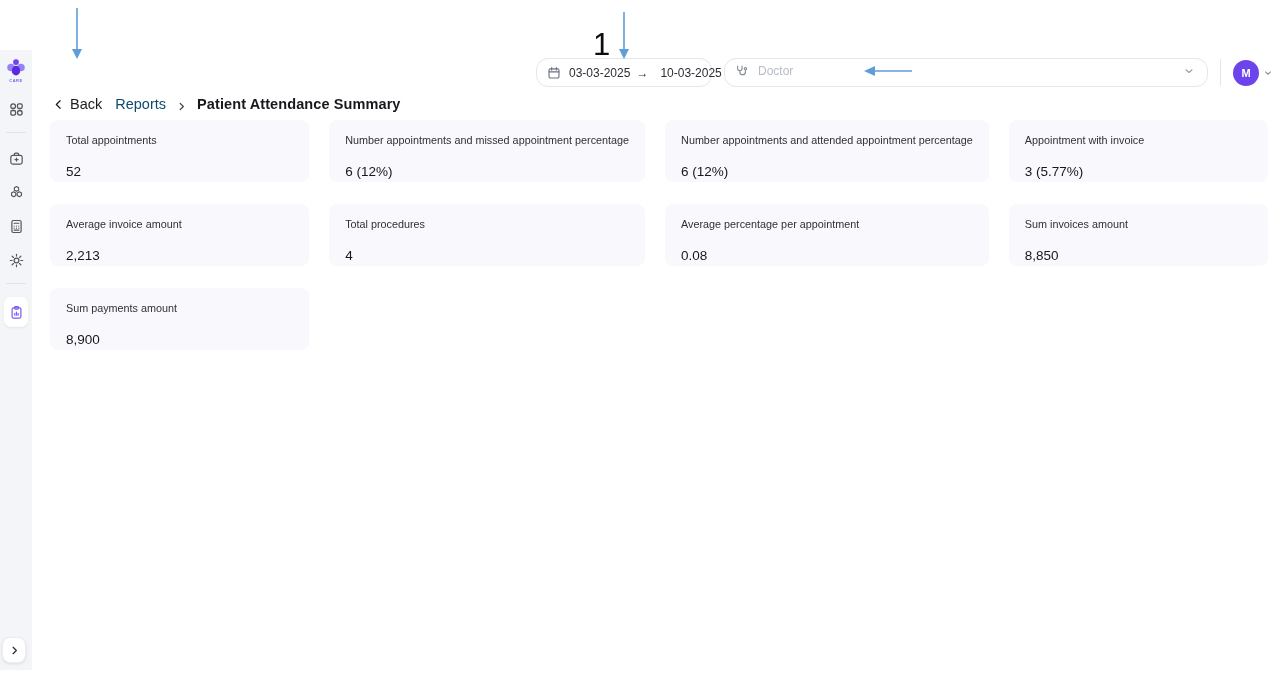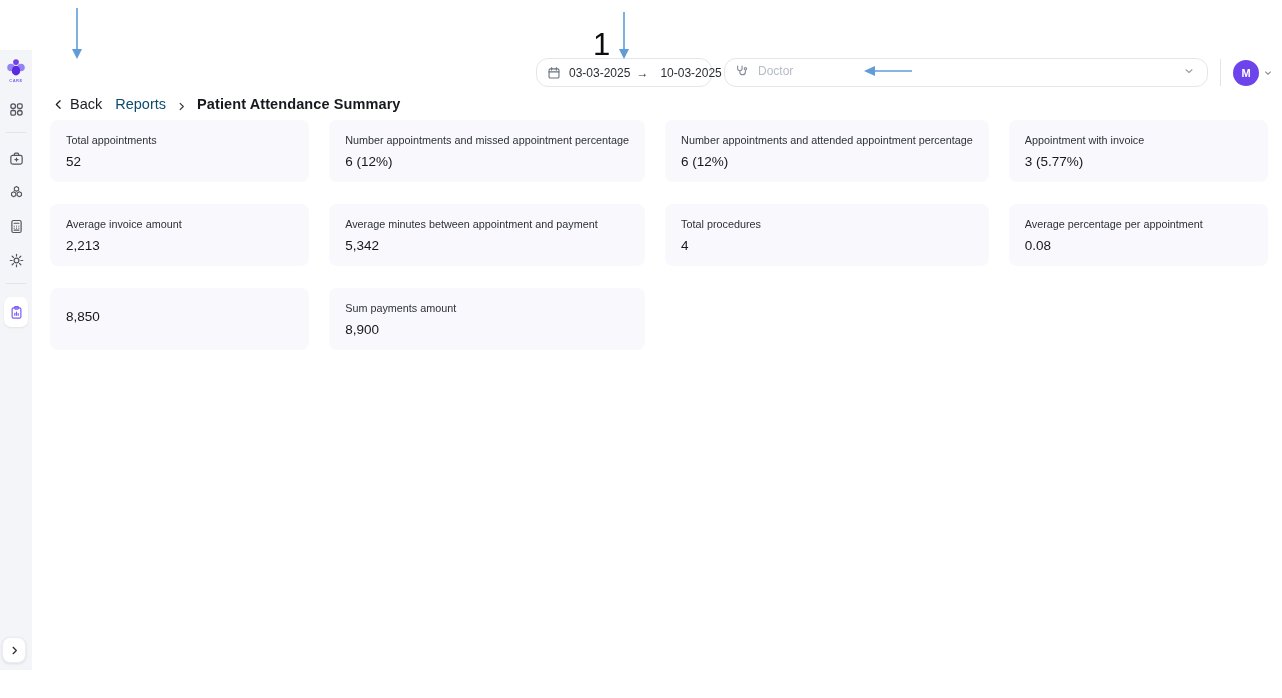--- a/index.html
+++ b/index.html
@@ -77,21 +77,21 @@
   
   .cards {
     position:absolute; left:50px; top:120px; width:1218px;
     display:grid; grid-template-columns:repeat(4,1fr); grid-auto-rows:62px;
     column-gap:20px; row-gap:22px; z-index:5;
   }
   .card {
     background:#f8f8fd; border-radius:8px; padding:14px 16px 0 16px;
   }
   .card-label { font-size:10.8px; color:#2e3138; line-height:1.25; white-space:nowrap; overflow:hidden; }
-  .card-value { font-size:13.5px; font-weight:500; color:#17181c; margin-top:7px; }
+  .card-value { font-size:13.5px; font-weight:500; color:#17181c; margin-top:17px; }
 
   .arrow-svg { position:absolute; z-index:60; overflow:visible; }
 </style>
 </head>
 <body>
 
 <div class="page">
 
   <svg class="arrow-svg" style="left:70px; top:8px;" width="14" height="52" viewBox="0 0 14 52">
     <line x1="7" y1="0" x2="7" y2="42" stroke="#5f9cd8" stroke-width="1.6"></line>
@@ -239,32 +239,29 @@
     </div>
     <div class="card">
       <div class="card-label">Appointment with invoice</div>
       <div class="card-value">3 (5.77%)</div>
     </div>
     <div class="card">
       <div class="card-label">Average invoice amount</div>
       <div class="card-value">2,213</div>
     </div>
     <div class="card">
-      <div class="card-label">Average minutes between appointment and payment</div>
-      <div class="card-value">5,342</div>
-    </div>
-    <div class="card">
       <div class="card-label">Total procedures</div>
       <div class="card-value">4</div>
     </div>
     <div class="card">
       <div class="card-label">Average percentage per appointment</div>
       <div class="card-value">0.08</div>
     </div>
     <div class="card">
+      <div class="card-label">Sum invoices amount</div>
       <div class="card-value">8,850</div>
     </div>
     <div class="card">
       <div class="card-label">Sum payments amount</div>
       <div class="card-value">8,900</div>
     </div>
   </main>
 
 </div>
 

